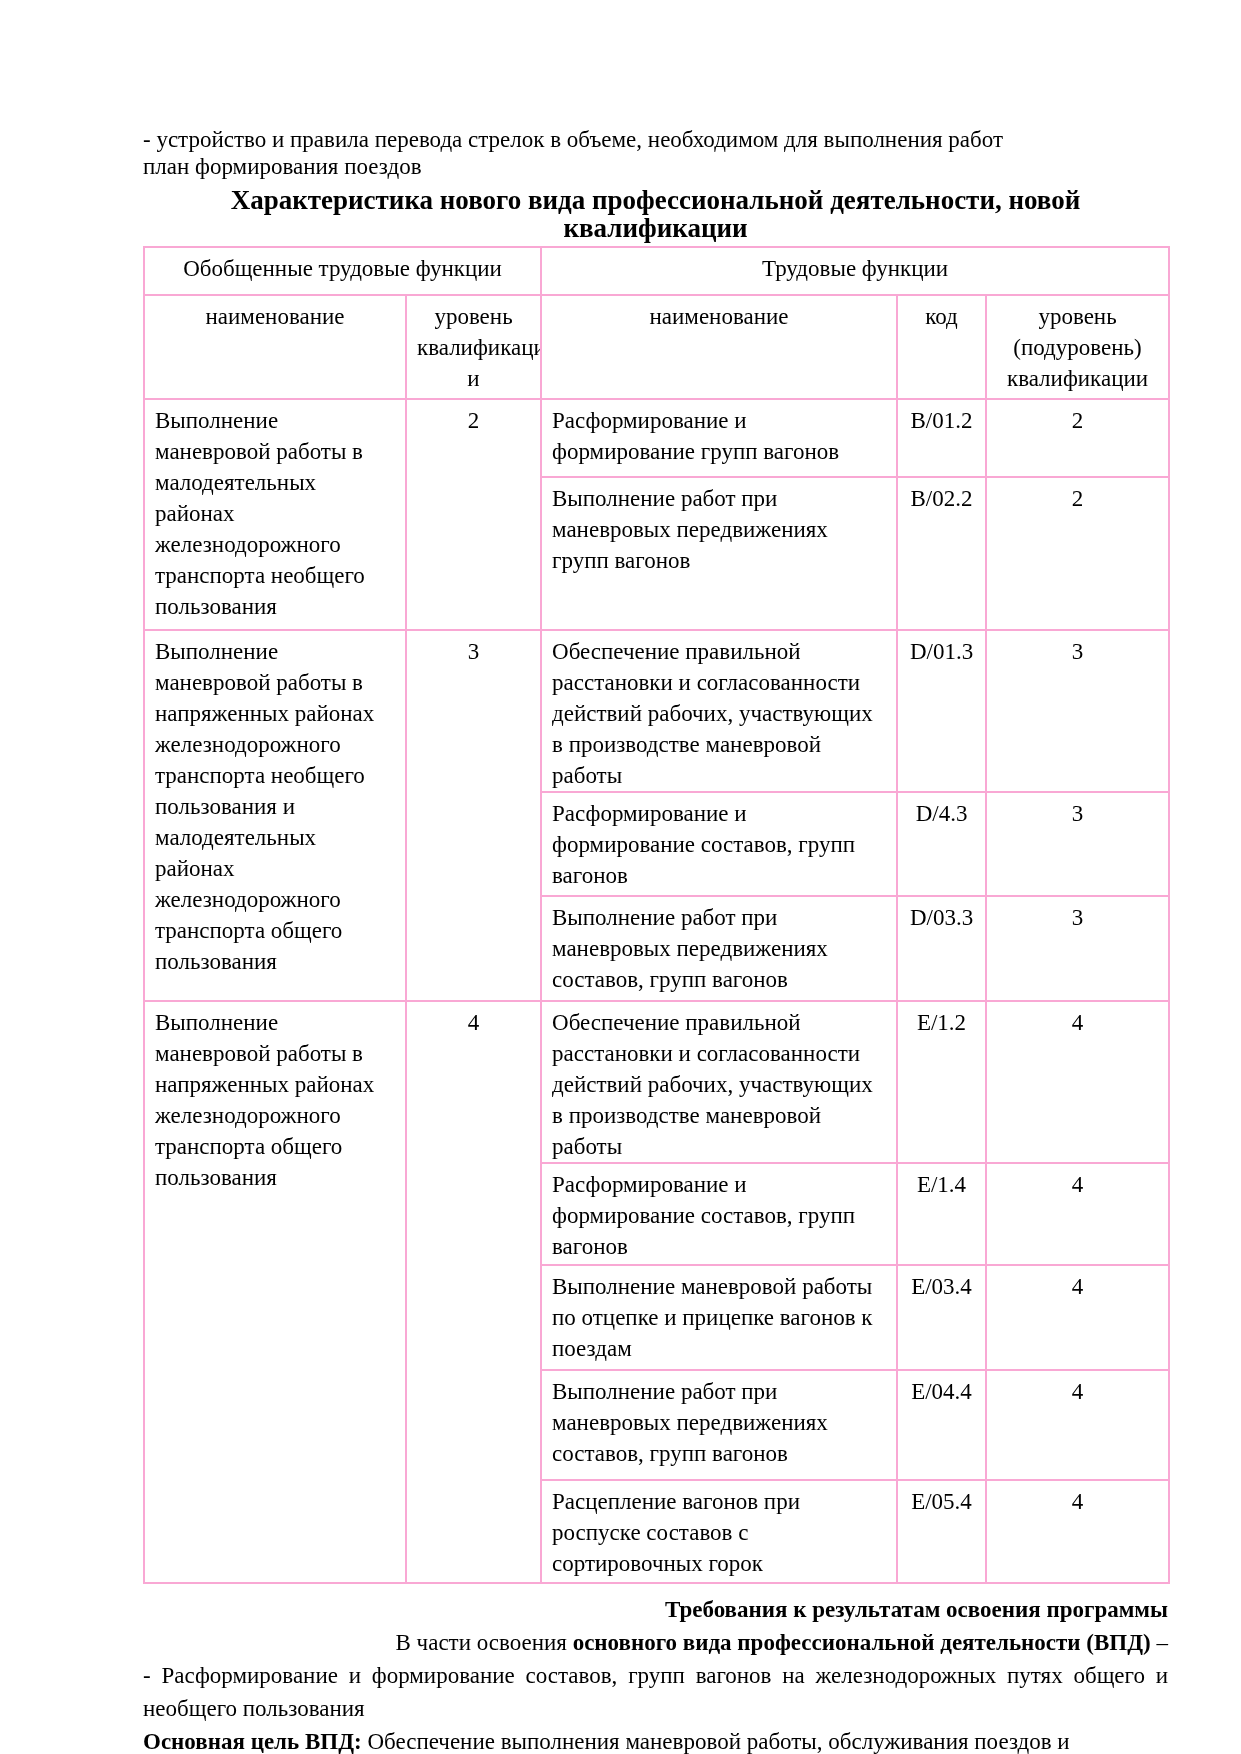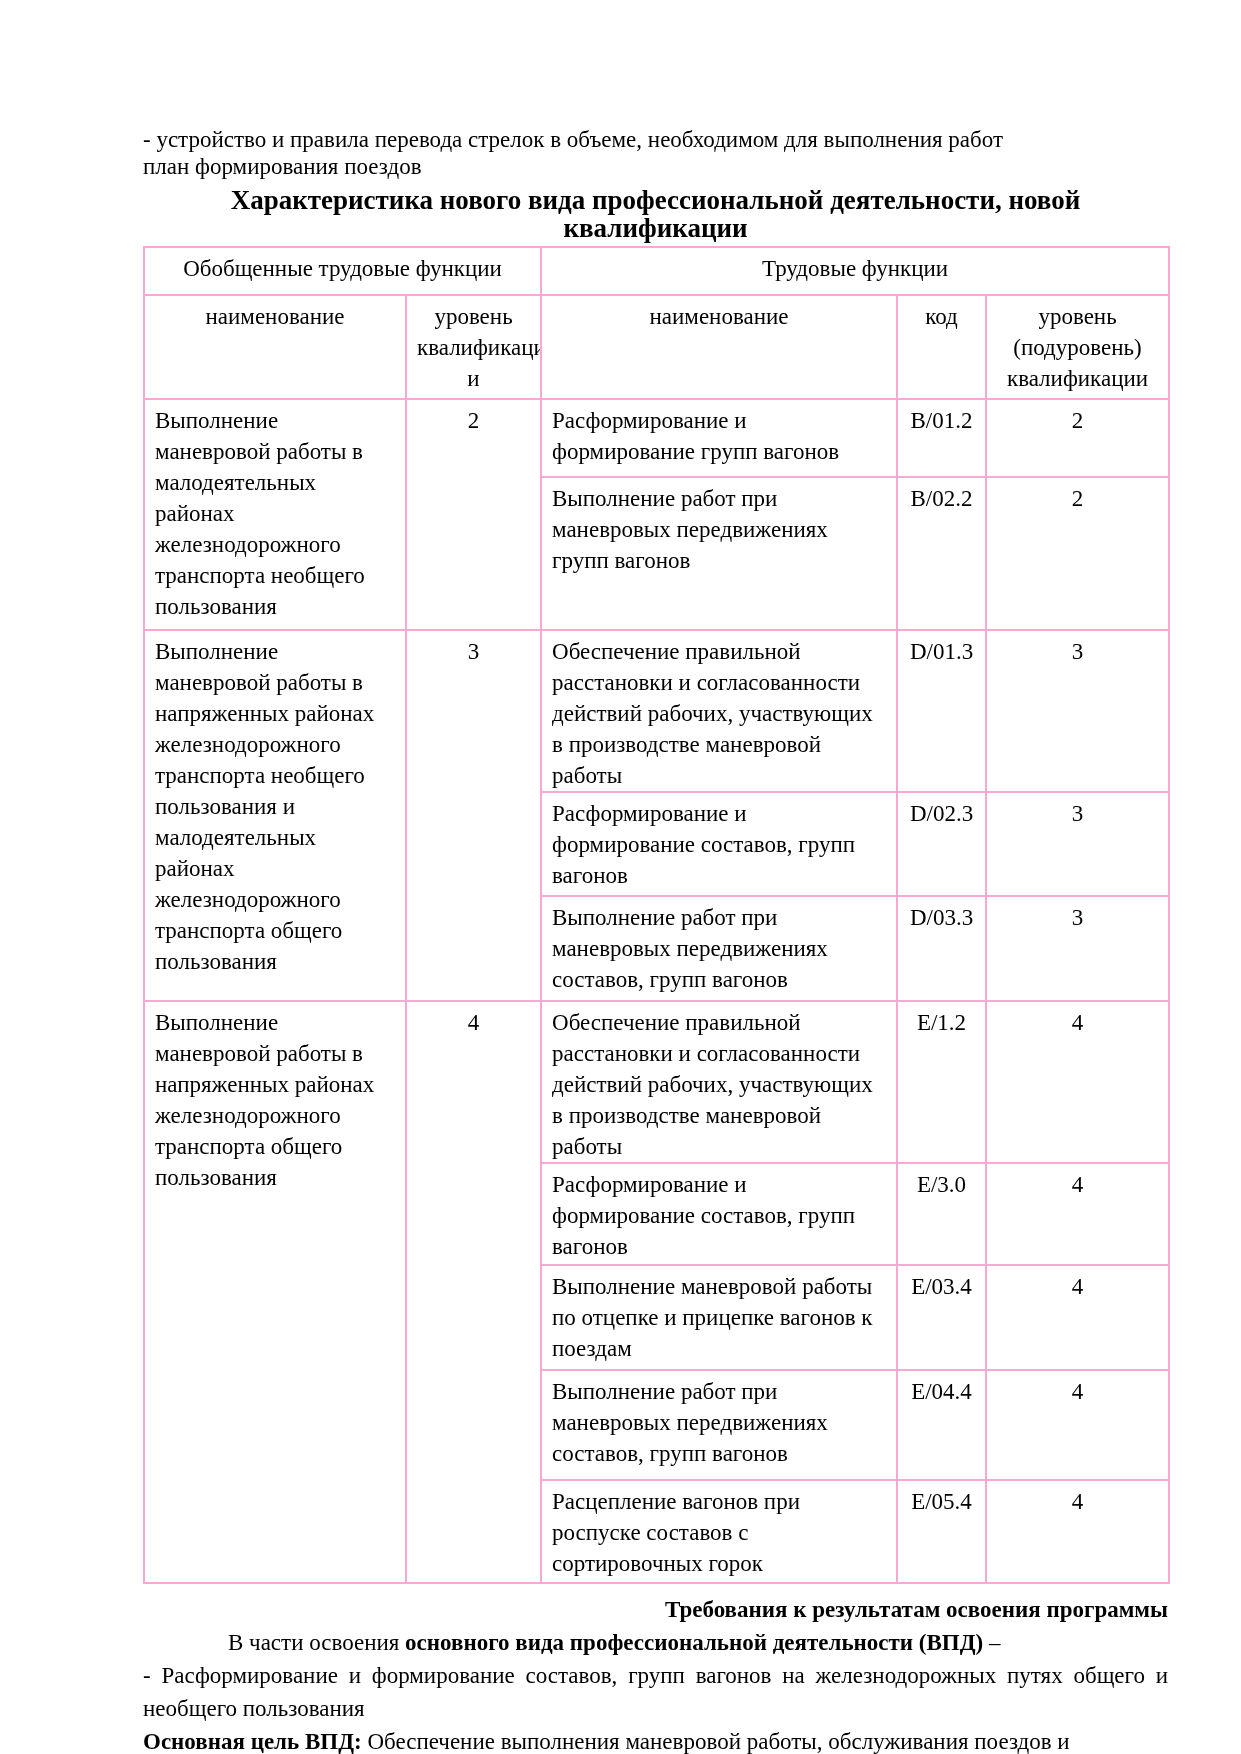--- a/index.html
+++ b/index.html
@@ -46,21 +46,21 @@
   .f-head{
     margin:10px 0 0 0;
     font-weight:bold;
     text-align:right;
     line-height:32px;
   }
   .f-p{
     margin:0;
     line-height:33px;
   }
-  .f-indent{text-indent:85px;}
+  .f-indent{text-indent:85px;text-align:right;}
   .f-just{text-align:justify;}
 </style>
 </head>
 <body>
 
 <div class="page">
 
   <p class="toptext">- устройство и правила перевода стрелок в объеме, необходимом для выполнения работ
 план формирования поездов</p>
 
@@ -106,39 +106,39 @@
 
       <tr style="height:160px">
         <td rowspan="3" class="gname">Выполнение маневровой работы в напряженных районах железнодорожного транспорта необщего пользования и малодеятельных районах железнодорожного транспорта общего пользования</td>
         <td rowspan="3" class="c">3</td>
         <td>Обеспечение правильной расстановки и согласованности действий рабочих, участвующих в производстве маневровой работы</td>
         <td class="c">D/01.3</td>
         <td class="c">3</td>
       </tr>
       <tr style="height:104px">
         <td>Расформирование и формирование составов, групп вагонов</td>
-        <td class="c">D/02.3</td>
+        <td class="c">D/4.3</td>
         <td class="c">3</td>
       </tr>
       <tr style="height:105px">
         <td>Выполнение работ при маневровых передвижениях составов, групп вагонов</td>
         <td class="c">D/03.3</td>
         <td class="c">3</td>
       </tr>
 
       <tr style="height:161px">
         <td rowspan="5" class="gname">Выполнение маневровой работы в напряженных районах железнодорожного транспорта общего пользования</td>
         <td rowspan="5" class="c">4</td>
         <td>Обеспечение правильной расстановки и согласованности действий рабочих, участвующих в производстве маневровой работы</td>
         <td class="c">E/1.2</td>
         <td class="c">4</td>
       </tr>
       <tr style="height:102px">
         <td>Расформирование и формирование составов, групп вагонов</td>
-        <td class="c">E/3.0</td>
+        <td class="c">E/1.4</td>
         <td class="c">4</td>
       </tr>
       <tr style="height:105px">
         <td>Выполнение маневровой работы по отцепке и прицепке вагонов к поездам</td>
         <td class="c">E/03.4</td>
         <td class="c">4</td>
       </tr>
       <tr style="height:110px">
         <td>Выполнение работ при маневровых передвижениях составов, групп вагонов</td>
         <td class="c">E/04.4</td>

